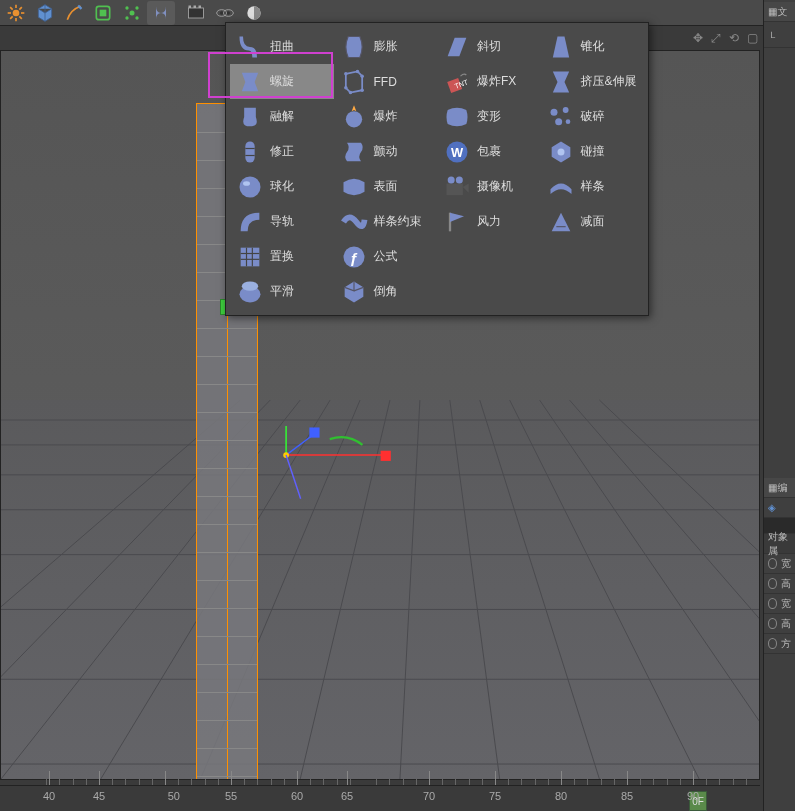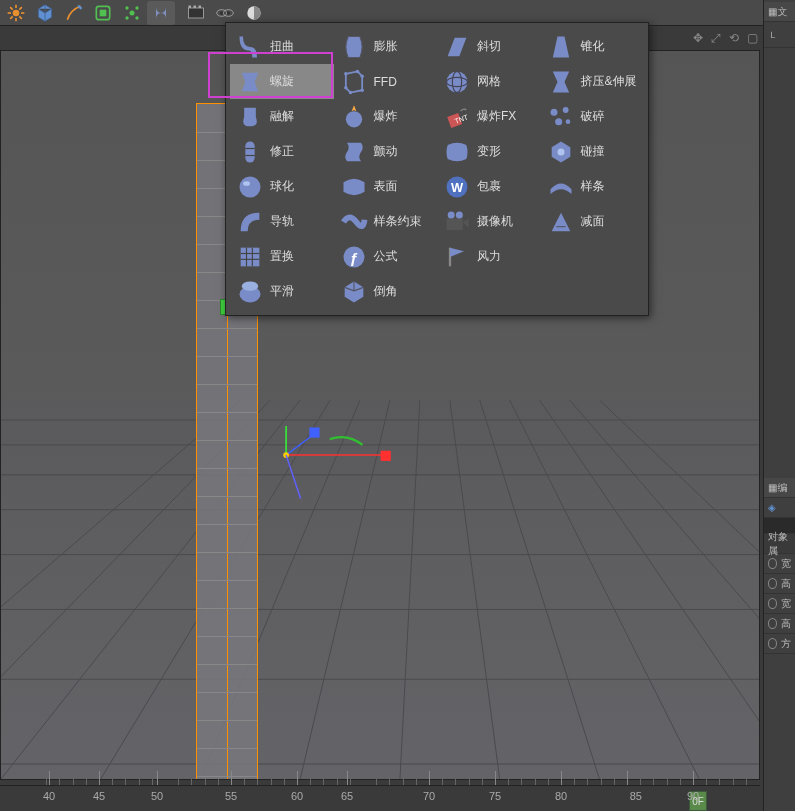--- a/index.html
+++ b/index.html
@@ -535,30 +535,20 @@
       <span class="deformer-icon">
           <svg viewBox="0 0 24 24">
             <path d="M4 20 L10 4 L20 4 L14 20 Z" fill="#7a8cc8"></path>
           </svg>
         </span>
       <span class="deformer-label">斜切</span>
     </div>
     <div class="deformer-item">
       <span class="deformer-icon">
           <svg viewBox="0 0 24 24">
-            <circle cx="12" cy="12" r="9" fill="#7a8cc8"></circle>
-            <ellipse cx="12" cy="12" rx="9" ry="4" fill="none" stroke="#445"></ellipse>
-            <ellipse cx="12" cy="12" rx="4" ry="9" fill="none" stroke="#445"></ellipse>
-          </svg>
-        </span>
-      <span class="deformer-label">网格</span>
-    </div>
-    <div class="deformer-item">
-      <span class="deformer-icon">
-          <svg viewBox="0 0 24 24">
             <rect x="5" y="10" width="10" height="10" fill="#cc5555" transform="rotate(-20 10 15)"></rect>
             <text x="10" y="18" font-size="6" fill="#fff" transform="rotate(-20 10 15)">TNT</text>
             <path d="M15 7 Q18 4 20 6" stroke="#888" fill="none"></path>
           </svg>
         </span>
       <span class="deformer-label">爆炸FX</span>
     </div>
     <div class="deformer-item">
       <span class="deformer-icon">
           <svg viewBox="0 0 24 24">
@@ -662,21 +652,21 @@
 <div class="ruler-tick" style="left: 34px;">40</div>
     <div class="ruler-minor" style="left: 46.2px;"></div>
     <div class="ruler-minor" style="left: 59.4px;"></div>
     <div class="ruler-minor" style="left: 72.6px;"></div>
     <div class="ruler-minor" style="left: 85.8px;"></div>
     <div class="ruler-tick" style="left: 84px;">45</div>
     <div class="ruler-minor" style="left: 112.2px;"></div>
     <div class="ruler-minor" style="left: 125.4px;"></div>
     <div class="ruler-minor" style="left: 138.6px;"></div>
     <div class="ruler-minor" style="left: 151.8px;"></div>
-    <div class="ruler-tick" style="left: 142px;">50</div>
+    <div class="ruler-tick" style="left: 150px; text-align: right;">50</div>
     <div class="ruler-minor" style="left: 178.2px;"></div>
     <div class="ruler-minor" style="left: 191.4px;"></div>
     <div class="ruler-minor" style="left: 204.6px;"></div>
     <div class="ruler-minor" style="left: 217.8px;"></div>
     <div class="ruler-tick" style="left: 216px;">55</div>
     <div class="ruler-minor" style="left: 244.2px;"></div>
     <div class="ruler-minor" style="left: 257.4px;"></div>
     <div class="ruler-minor" style="left: 270.6px;"></div>
     <div class="ruler-minor" style="left: 283.8px;"></div>
     <div class="ruler-tick" style="left: 282px;">60</div>
@@ -697,21 +687,21 @@
     <div class="ruler-tick" style="left: 480px;">75</div>
     <div class="ruler-minor" style="left: 508.2px;"></div>
     <div class="ruler-minor" style="left: 521.4px;"></div>
     <div class="ruler-minor" style="left: 534.6px;"></div>
     <div class="ruler-minor" style="left: 547.8px;"></div>
     <div class="ruler-tick" style="left: 546px;">80</div>
     <div class="ruler-minor" style="left: 574.2px;"></div>
     <div class="ruler-minor" style="left: 587.4px;"></div>
     <div class="ruler-minor" style="left: 600.6px;"></div>
     <div class="ruler-minor" style="left: 613.8px;"></div>
-    <div class="ruler-tick" style="left: 612px; text-align: right;">85</div>
+    <div class="ruler-tick" style="left: 612px;">85</div>
     <div class="ruler-minor" style="left: 640.2px;"></div>
     <div class="ruler-minor" style="left: 653.4px;"></div>
     <div class="ruler-minor" style="left: 666.6px;"></div>
     <div class="ruler-minor" style="left: 679.8px;"></div>
     <div class="ruler-tick" style="left: 678px;">90</div>
     <div class="ruler-minor" style="left: 706.2px;"></div>
     <div class="ruler-minor" style="left: 719.4px;"></div>
     <div class="ruler-minor" style="left: 732.6px;"></div>
     <div class="ruler-minor" style="left: 745.8px;"></div>
   </div>

